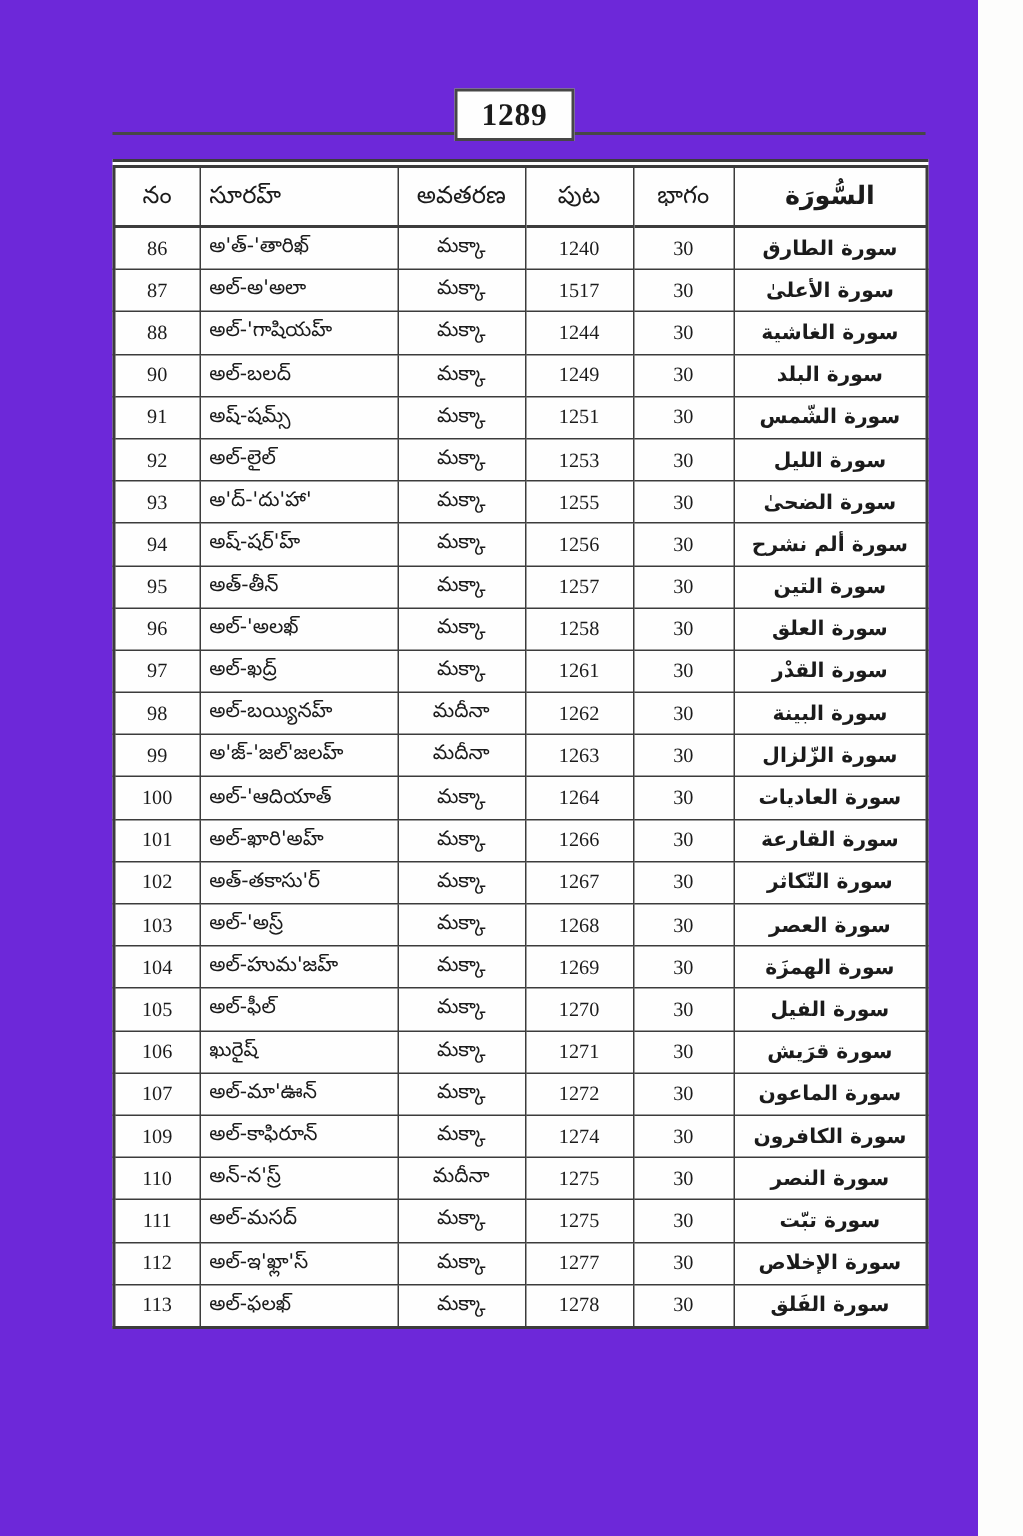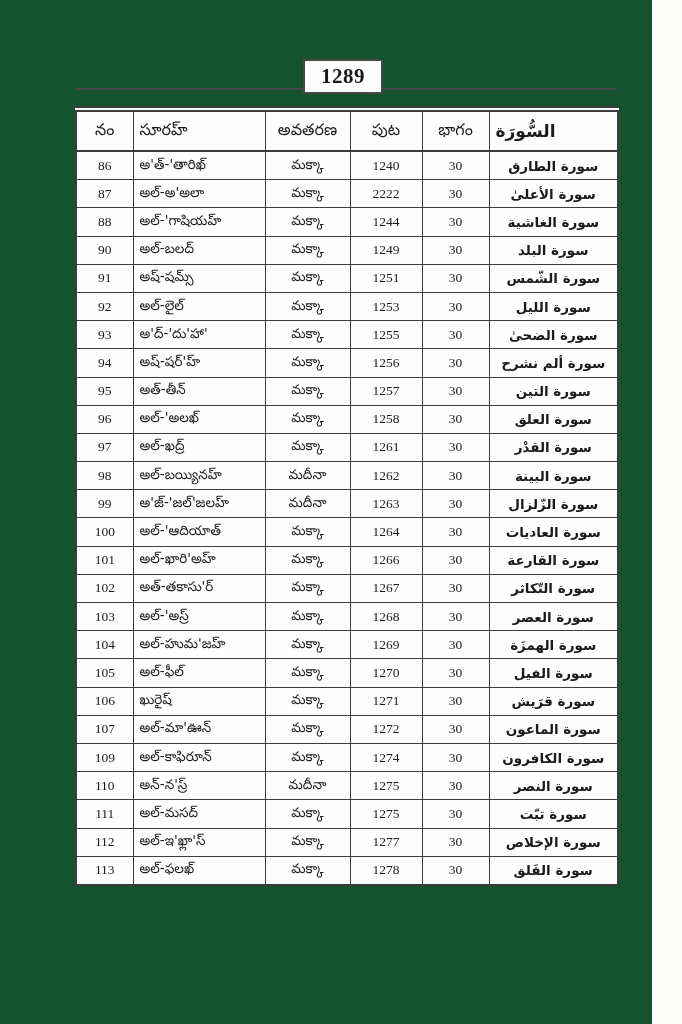--- a/index.html
+++ b/index.html
@@ -4,21 +4,21 @@
 <style>
   html,body{margin:0;padding:0;}
   body{
     width:682px;height:1024px;
     background:#fdfdfc;
     font-family:"DejaVu Sans", sans-serif;
     color:#1b1b1b;
     position:relative;
     overflow:hidden;
   }
-  .page{position:relative;width:652px;height:1024px;background:#14532d;}
+  .page{position:relative;width:652px;height:1024px;background:#6d28d9;}
   
   .top-rule{
     position:absolute;left:75px;top:88px;width:542px;height:0;
     border-top:2px solid #474747;
   }
   
   .page-num-box{
     position:absolute;left:303px;top:59px;width:76px;height:31px;
     background:#fefefe;border:2px solid #474747;
     display:flex;align-items:center;justify-content:center;
@@ -49,21 +49,21 @@
   table.surah-index{border:2.5px solid #3c3c3c;border-top:6px double #3c3c3c;}
   table.surah-index thead th{
     height:38px;
     border-bottom:2.5px solid #3c3c3c;
     font-weight:normal;
     font-size:16px;
     text-align:left;
     vertical-align:middle;
   }
   table.surah-index thead th.t-center{text-align:center;}
-  table.surah-index thead th.t-arabic{text-align:left;font-size:17px;font-weight:600;}
+  table.surah-index thead th.t-arabic{text-align:center;font-size:17px;font-weight:600;}
   table.surah-index tbody td{
     height:27.2px;
     vertical-align:middle;
     font-size:13.5px;
   }
   td.cell-num{
     text-align:center;
     font-family:"Liberation Serif", serif;
     font-size:17px;
     margin-left:24px;
@@ -118,21 +118,21 @@
           <td class="cell-surah">అ'త్-'తారిఖ్</td>
           <td class="cell-rev">మక్కా</td>
           <td class="cell-page">1240</td>
           <td class="cell-part">30</td>
           <td class="cell-ar">سورة الطارق</td>
         </tr>
         <tr>
           <td class="cell-num">87</td>
           <td class="cell-surah">అల్-అ'అలా</td>
           <td class="cell-rev">మక్కా</td>
-          <td class="cell-page">2222</td>
+          <td class="cell-page">1517</td>
           <td class="cell-part">30</td>
           <td class="cell-ar">سورة الأعلىٰ</td>
         </tr>
         <tr>
           <td class="cell-num">88</td>
           <td class="cell-surah">అల్-'గాషియహ్</td>
           <td class="cell-rev">మక్కా</td>
           <td class="cell-page">1244</td>
           <td class="cell-part">30</td>
           <td class="cell-ar">سورة الغاشية</td>

